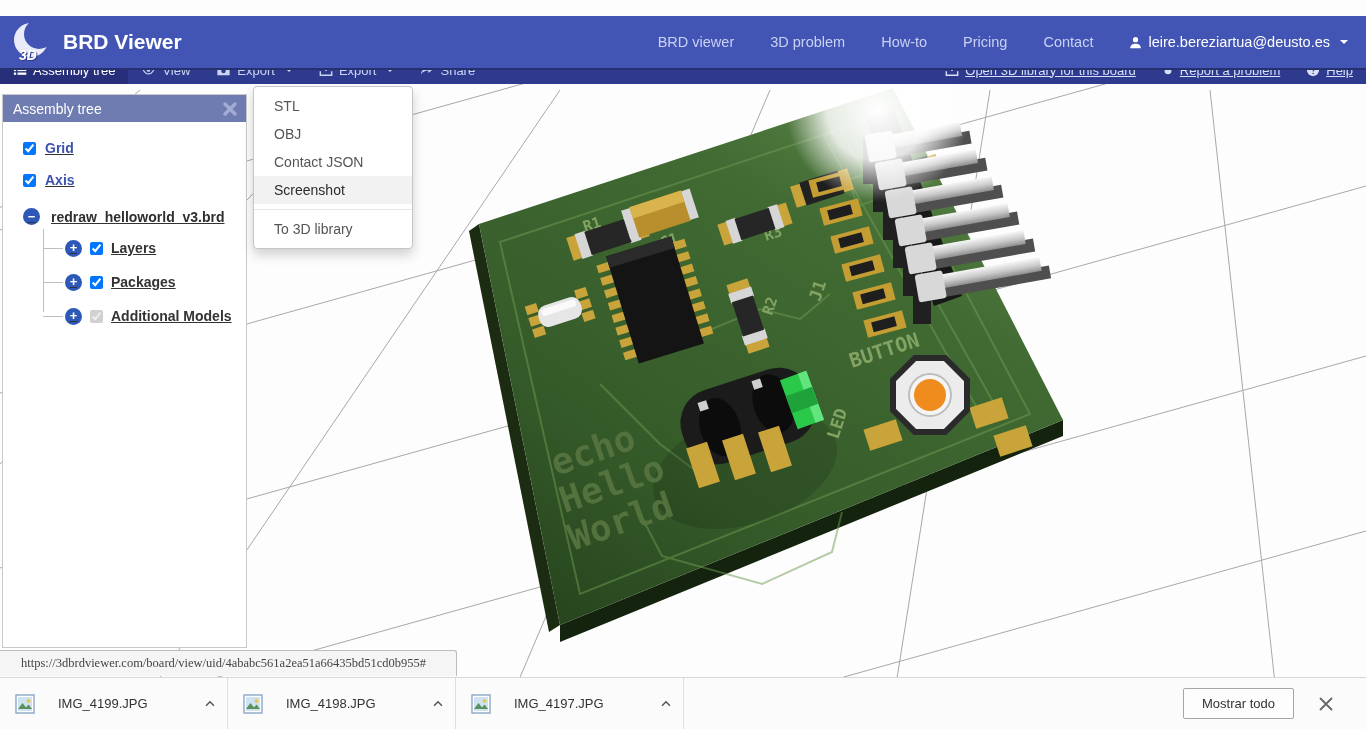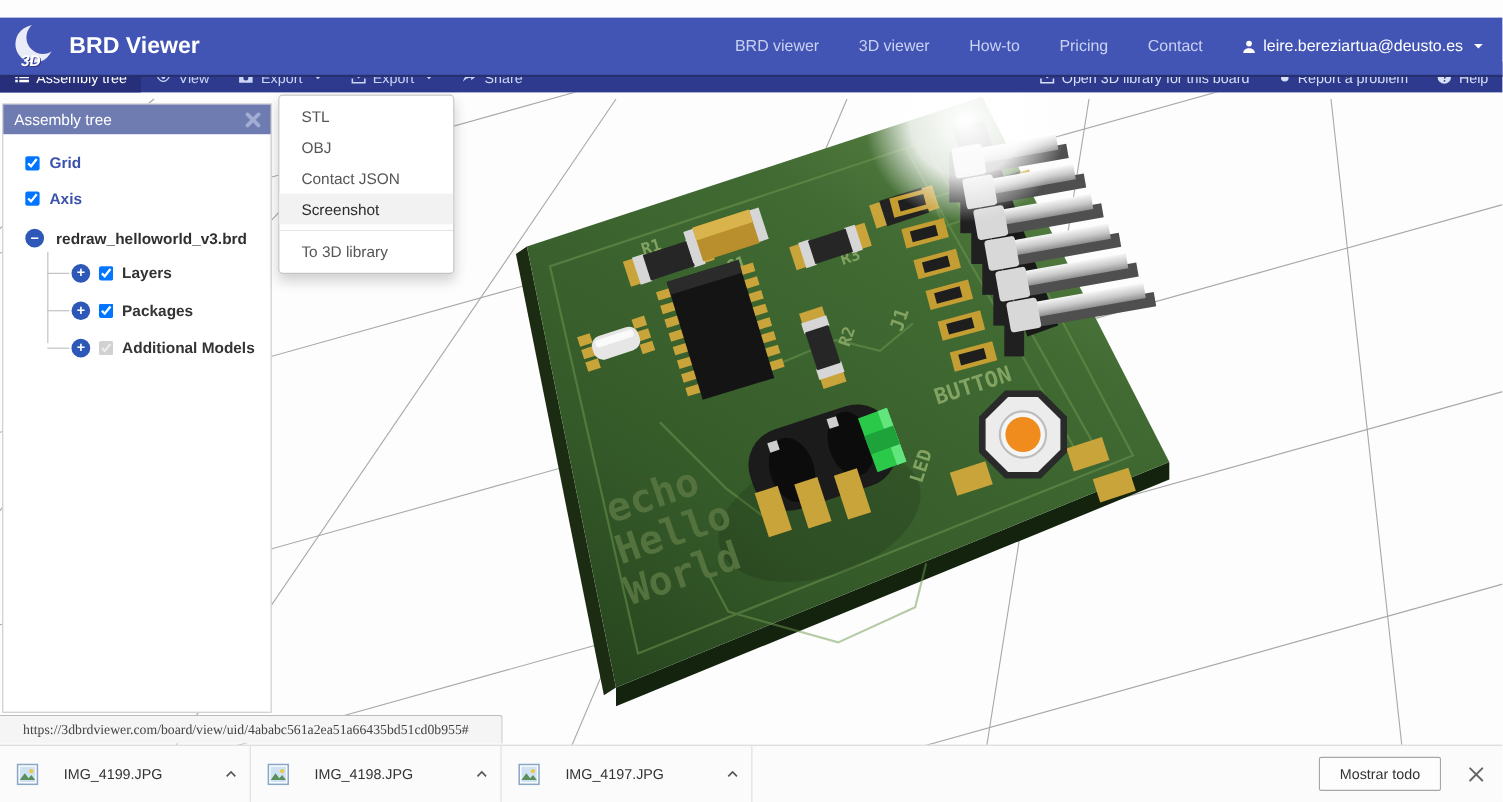--- a/index.html
+++ b/index.html
@@ -31,41 +31,41 @@
     border-top:4px solid currentColor; display:inline-block; margin-left:4px; }
 
   
   .toolbar {
     position:absolute; top:56px; left:0; right:0; height:28px; background:#2d3a8e;
     display:flex; align-items:center; font-size:13px; color:#ccd5f3; z-index:29;
   }
   .tb-item { display:flex; align-items:center; gap:6px; padding:0 13px; height:100%; cursor:pointer; white-space:nowrap; }
   .tb-item.active { background:#272f7b; color:#fff; }
   .tb-item svg { flex:0 0 auto; }
-  .tb-right { margin-left:auto; display:flex; color:#d8dff7; }
+  .tb-right { margin-left:auto; display:flex; color:#d8dff7;text-decoration:underline; }
 
   
   .dropdown {
     position:absolute; left:253px; top:86px; width:160px; background:#fff;
     border:1px solid #c5c5c5; border-radius:4px; box-shadow:0 6px 12px rgba(0,0,0,.18);
     padding:5px 0; z-index:40; font-size:14px; color:#555;
   }
   .dd-item { padding:6px 20px; cursor:pointer; }
   .dd-item.hover { background:#f2f2f2; color:#2b2b2b; }
   .dd-sep { border-top:1px solid #e5e5e5; margin:5px 0; }
 
   
   .panel {
     position:absolute; left:2px; top:94px; width:245px; height:554px; background:#fff;
     border:1px solid #c9c9c9; z-index:20;
   }
   .panel-hd { height:27px; background:#6f7cb2; color:#fff; font-size:14px;
     display:flex; align-items:center; padding:0 8px 0 10px; }
   .panel-hd .title { flex:1; }
-  .panel-body { padding:18px 8px 8px 20px; font-size:14px; font-weight:bold; color:#333; }
+  .panel-body { padding:18px 8px 8px 20px; font-size:14px; font-weight:bold; color:#333;text-decoration:underline; }
   .chk-row { display:flex; align-items:center; gap:9px; margin-bottom:16px; color:#3b52ad; }
   .chk-row input, .child-row input { width:13px; height:13px; margin:0; }
   .node-row { display:flex; align-items:center; gap:11px; margin:20px 0 12px 0; color:#2f2f2f; }
   .tree-ico { width:17px; height:17px; border-radius:50%; background:#2d58b8; color:#fff;
     display:inline-flex; align-items:center; justify-content:center; font-size:13px; font-weight:bold;
     flex:0 0 auto; cursor:pointer; line-height:1; }
   .tree-ico.minus::before { content:"\2212"; margin-top:-1px; }
   .tree-ico.plus::before { content:"+"; margin-top:-1px; }
   .tree-children { margin-left:20px; position:relative; padding-left:22px; }
   .tree-children::before { content:""; position:absolute; left:0; top:-8px; bottom:15px; width:1px; background:#bdbdbd; }
@@ -85,39 +85,39 @@
   }
 
   
   .dlbar {
     position:absolute; left:0; right:0; bottom:0; height:52px; background:#fbfbfb;
     border-top:1px solid #d8d8d8; display:flex; align-items:center; z-index:35;
   }
   .dl-item { width:228px; height:100%; display:flex; align-items:center; gap:22px;
     padding:0 10px 0 14px; border-right:1px solid #dedede; font-size:13px; color:#333; cursor:pointer; }
   .dl-name { flex:1; }
-  .dl-right { margin-left:auto; display:flex; align-items:center; gap:24px; padding-right:16px; }
+  .dl-right { margin-left:auto; display:flex; align-items:center; gap:24px; padding-right:32px; }
   .show-all { border:1px solid #a6a6a6; border-radius:2px; background:#fdfdfd; padding:7px 18px;
     font-size:13px; color:#333; font-family:"Liberation Sans", sans-serif; cursor:pointer; }
 </style>
 </head>
 <body>
 
 <div class="navbar">
   <div class="brand">
     <span class="logo">
       <span class="moon"></span>
         <span class="moon-cut"></span>
       <span class="threed">3D</span>
     </span>
     <span>BRD Viewer</span>
   </div>
   <div class="nav-links">
     <a href="#">BRD viewer</a>
-    <a href="#">3D viewer</a>
+    <a href="#">3D problem</a>
     <a href="#">How-to</a>
     <a href="#">Pricing</a>
     <a href="#">Contact</a>
     <span class="nav-user">
       <svg width="13" height="13" viewBox="0 0 16 16">
         <circle cx="8" cy="4.5" r="3.2" fill="#fff"></circle>
         <path d="M1.5 15c0-3.6 2.9-5.4 6.5-5.4s6.5 1.8 6.5 5.4z" fill="#fff"></path>
       </svg>
       <span>leire.bereziartua@deusto.es</span>
       <span class="caret"></span>

